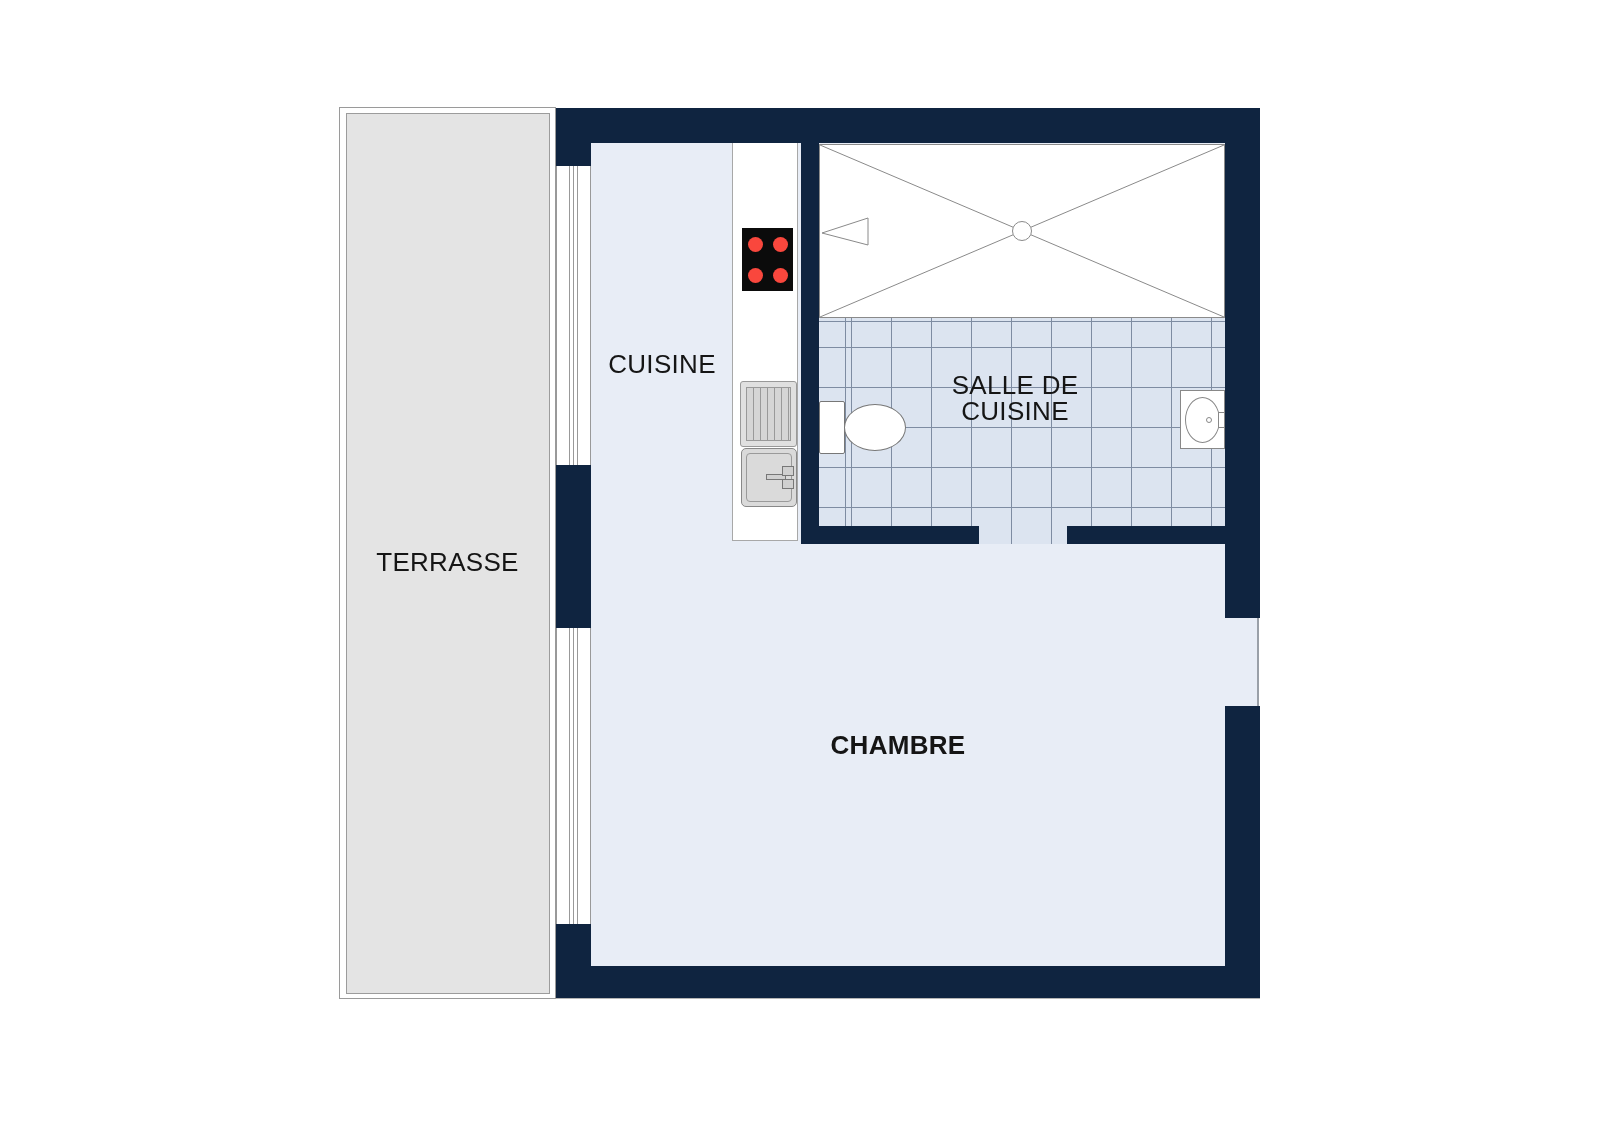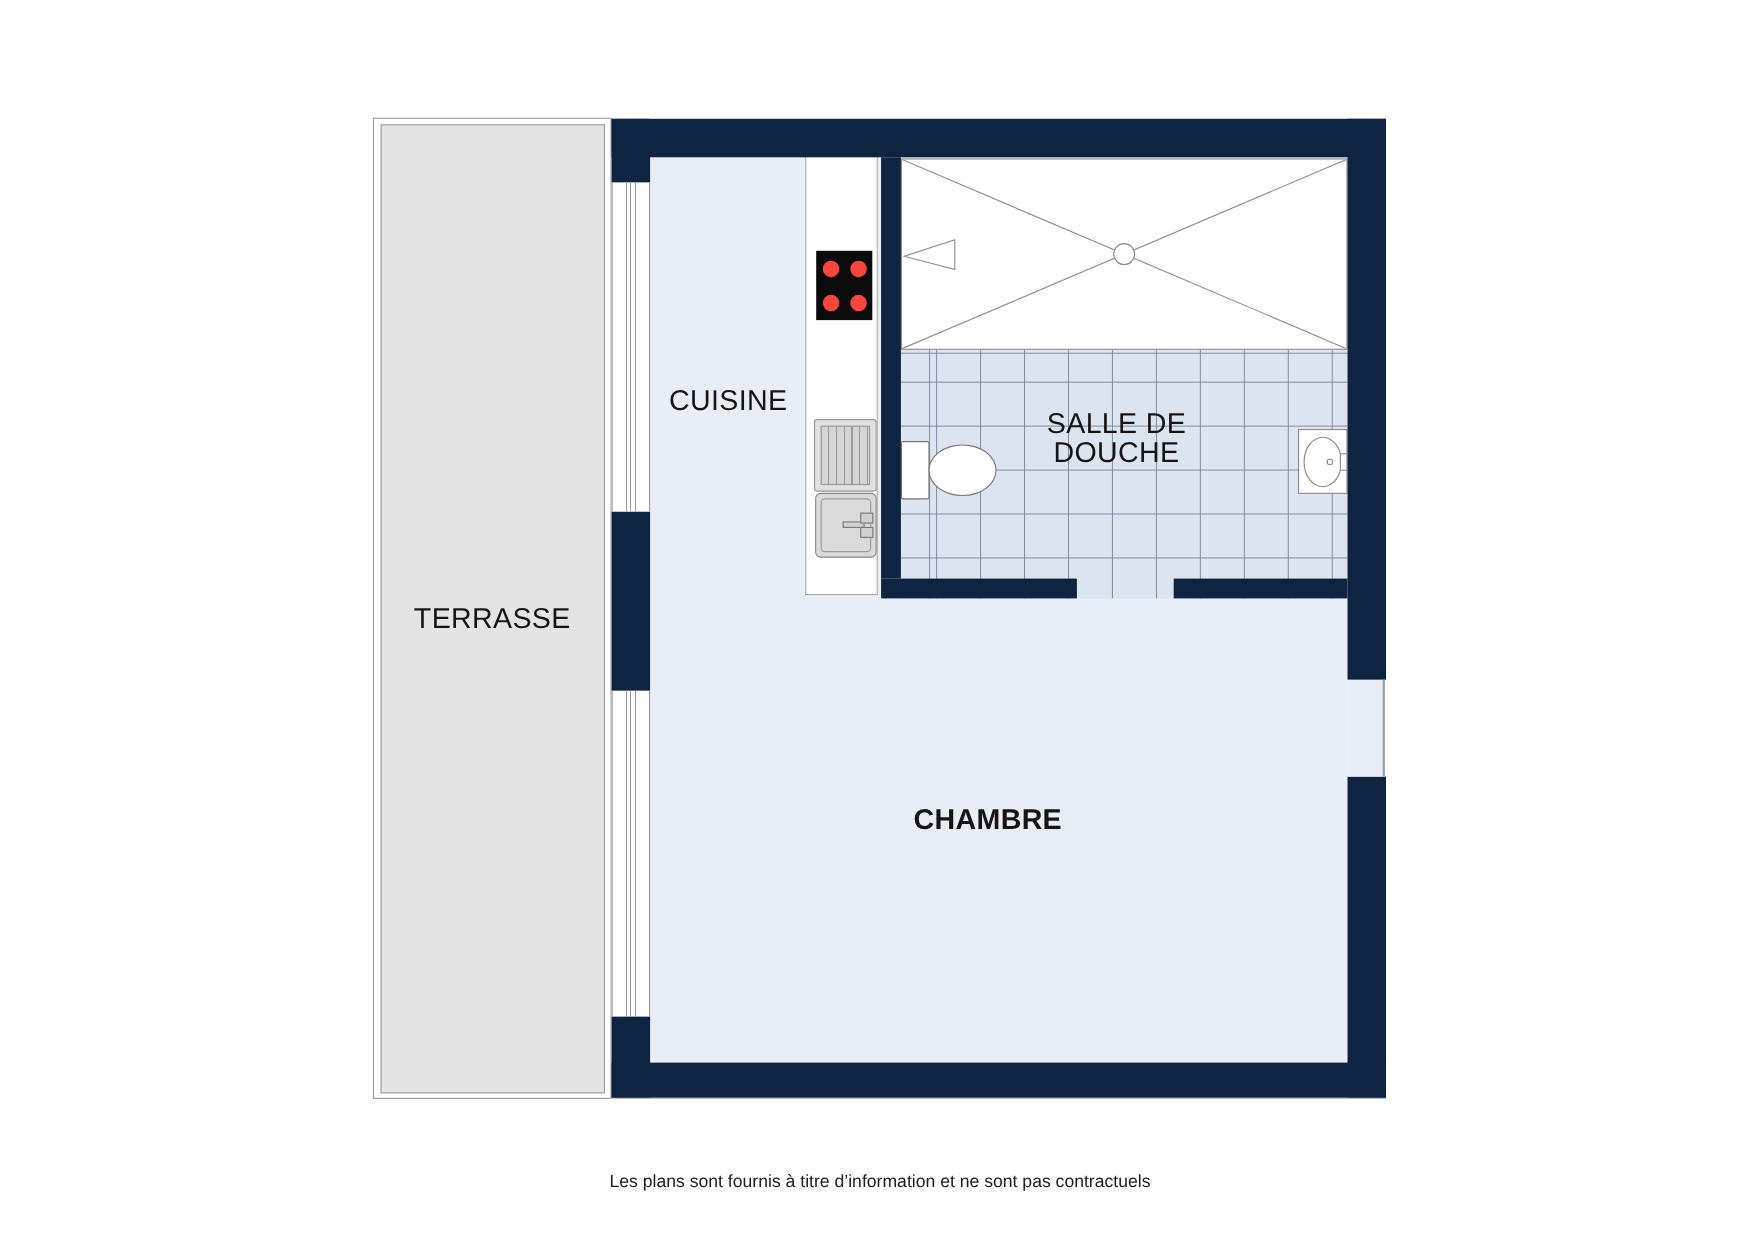--- a/index.html
+++ b/index.html
@@ -132,17 +132,16 @@
   <div id="bath-wall-bottom-l" class="wall"></div>
   <div id="bath-wall-bottom-r" class="wall"></div>
   <div id="outer-edge-line"></div>
 
   <div id="window-upper" class="window"></div>
   <div id="window-lower" class="window"></div>
   <div id="door-opening-right"></div>
 
   <div id="label-terrasse" class="room-label">TERRASSE</div>
   <div id="label-cuisine" class="room-label">CUISINE</div>
-  <div id="label-sdd" class="room-label">SALLE DE DOUCHE</div>
+  <div id="label-sdd" class="room-label">SALLE DE CUISINE</div>
   <div id="label-chambre" class="room-label">CHAMBRE</div>
 
-  <div id="footer-note">Les plans sont fournis à titre d’information et ne sont pas contractuels</div>
 </div>
 
 </body></html>

